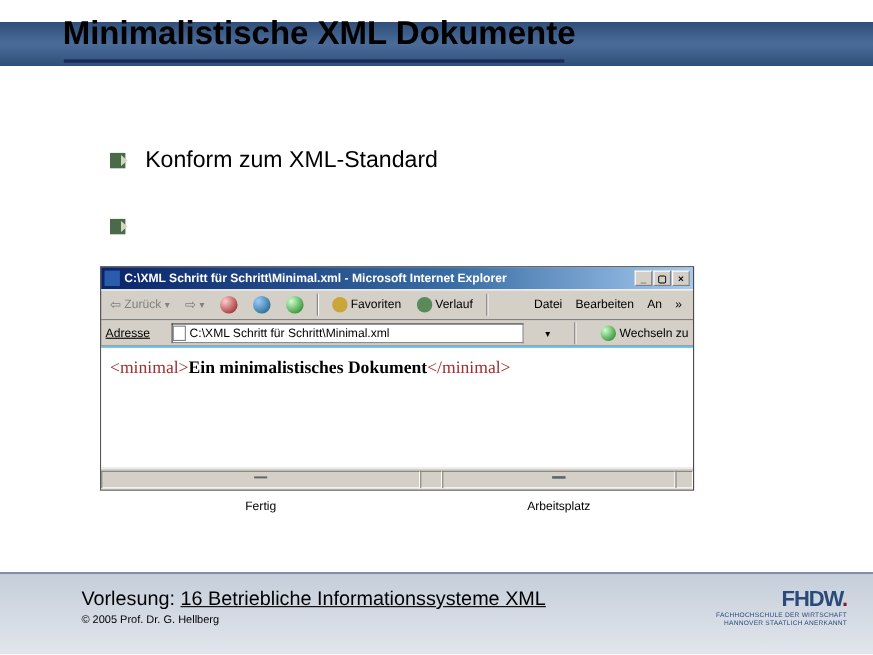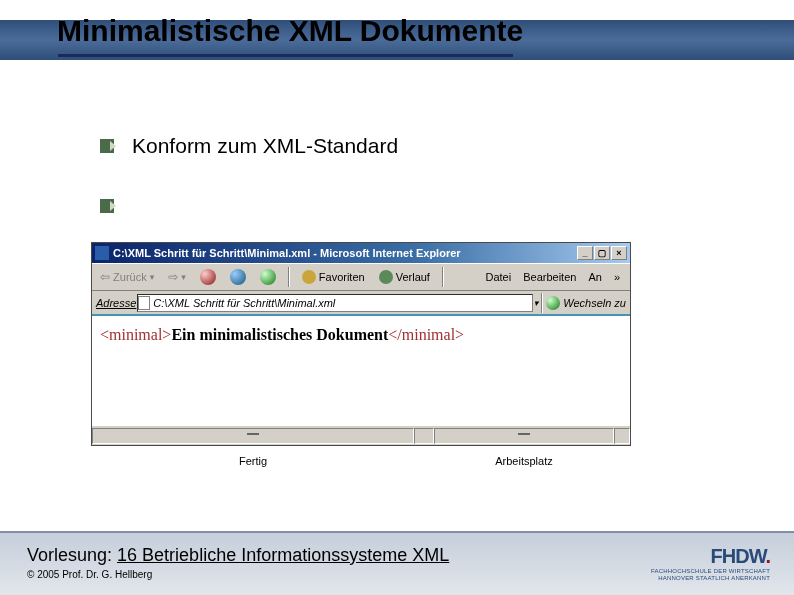--- a/index.html
+++ b/index.html
@@ -170,23 +170,22 @@
     padding-right: 6px;
   }
   .chev { font-size: 9px; }
 
   .ie-addressbar {
     height: 24px;
     border-bottom: 1px solid #808080;
     display: flex;
     align-items: center;
     padding: 0 4px;
-    gap: 1px;
+    gap: 20px;
     font-size: 11px;
-    font-style: italic;
   }
   .addr-label { text-decoration: underline; }
   .addr-input {
     flex: 1;
     height: 18px;
     background: #fff;
     border: 1px inset #808080;
     padding: 1px 0;
     display: flex;
     align-items: center;
@@ -230,36 +229,36 @@
     border-bottom: 1px solid #fff;
     border-right: 1px solid #fff;
     height: 16px;
     display: flex;
     align-items: center;
     padding: 4px 4px;
     gap: 20px;
     flex-direction: column;
   }
   .status-left { flex: 1; }
-  .status-right { width: 180px; }
+  .status-right { width: 212px; }
   .docicon-sm {
     width: 12px; height: 12px;
     background: #fff; border: 1px solid #666;
   }
 
   
   .footer {
     position: absolute;
     bottom: 0;
     left: 0;
     width: 794px;
-    height: 64px;
+    height: 75px;
     background: linear-gradient(to bottom, #c5ceda 0%, #e2e6ec 100%);
     border-top: 2px solid #8090a8;
-    padding: 12px 0 0 27px;
+    padding: 12px 0 0 74px;
   }
   .lecture {
     font-size: 18px;
     color: #000;
   }
   .lecture-label { }
   .lecture-link { text-decoration: underline; }
   .copyright {
     font-size: 10px;
     color: #000;

